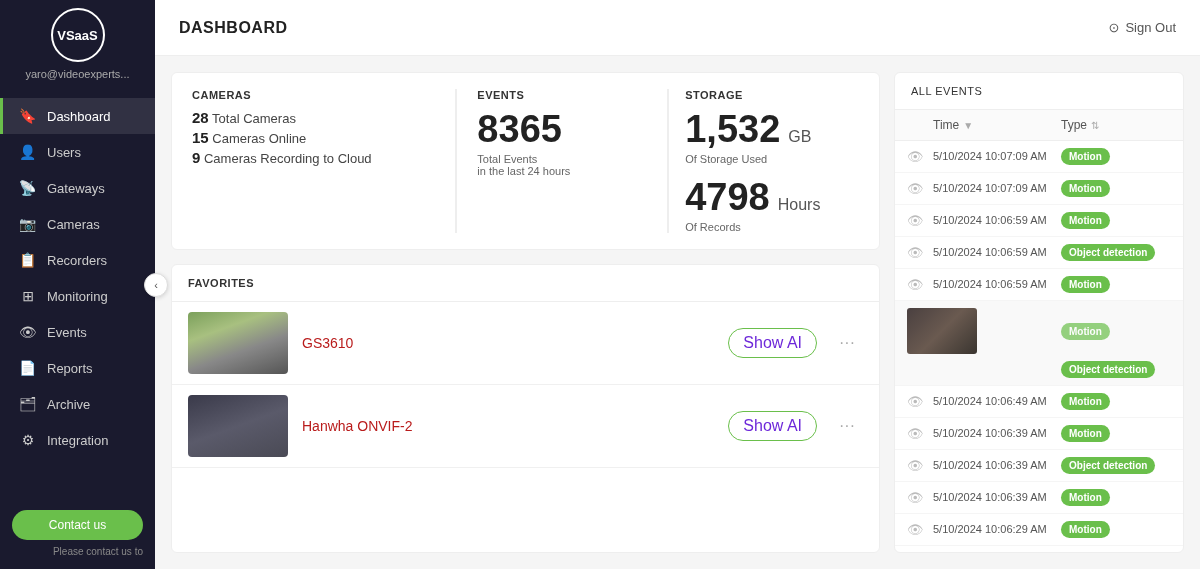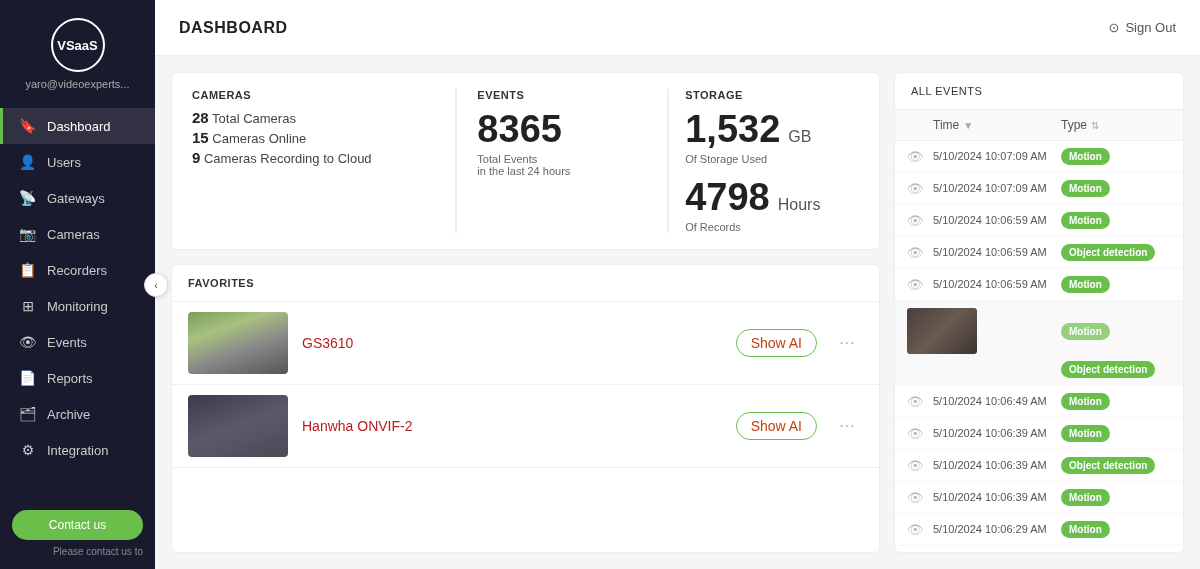--- a/index.html
+++ b/index.html
@@ -13,21 +13,21 @@
       display: flex;
       flex-direction: column;
       color: #ccc;
       position: relative;
       height: 569px;
     }
     .sidebar-logo {
       display: flex;
       flex-direction: column;
       align-items: center;
-      padding: 18px 0 10px;
+      padding: 8px 0 10px;
     }
     .logo-circle {
       width: 54px;
       height: 54px;
       border-radius: 50%;
       border: 2px solid #fff;
       display: flex;
       align-items: center;
       justify-content: center;
       font-weight: bold;
@@ -271,24 +271,24 @@
       background: linear-gradient(160deg, #3a3a4a 0%, #5a5a6a 50%, #4a4a55 100%);
     }
     .fav-name {
       flex: 1;
       font-size: 14px;
       color: #b91c1c;
     }
     .show-ai-btn {
       background: none;
       border: 1px solid #6abf4b;
-      color: #c2410c;
+      color: #6d28d9;
       border-radius: 20px;
       padding: 5px 14px;
-      font-size: 14px;
+      font-size: 16px;
       cursor: pointer;
     }
     .more-btn {
       background: none;
       border: none;
       color: #aaa;
       font-size: 16px;
       cursor: pointer;
       padding: 4px 8px;
     }

